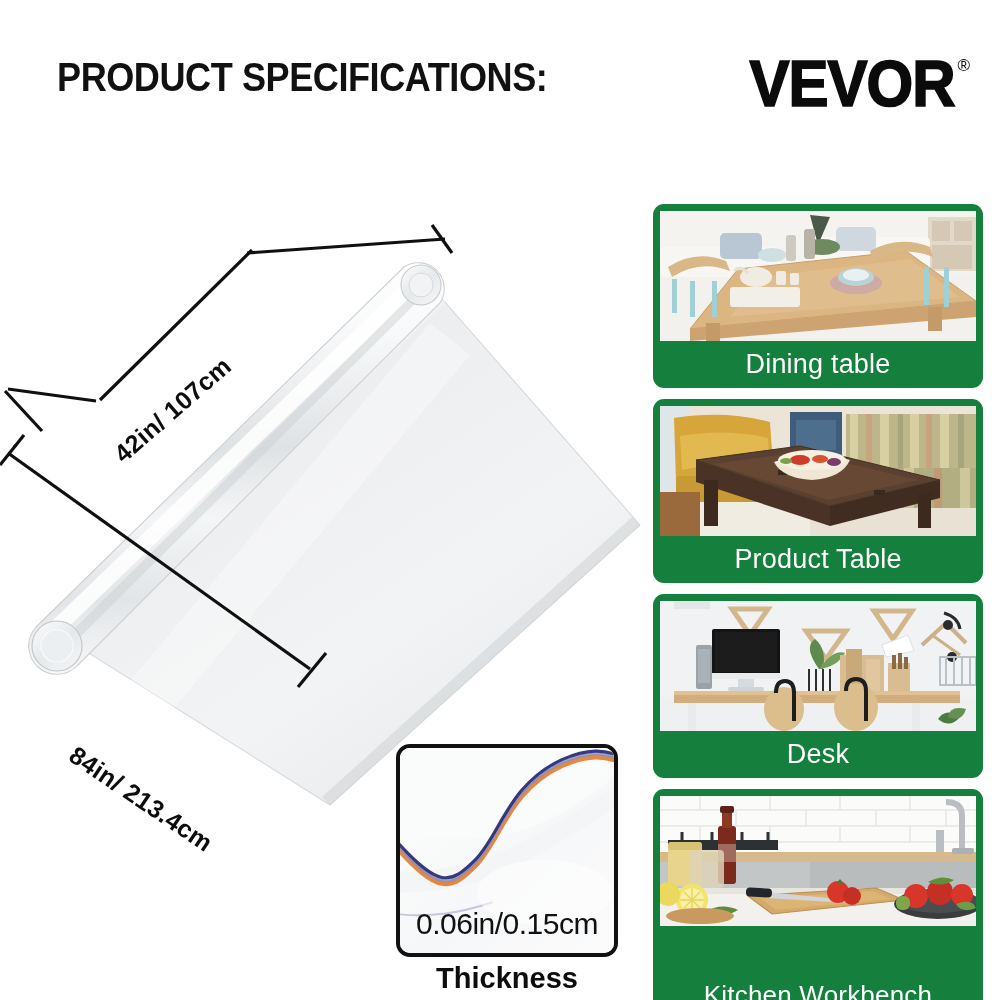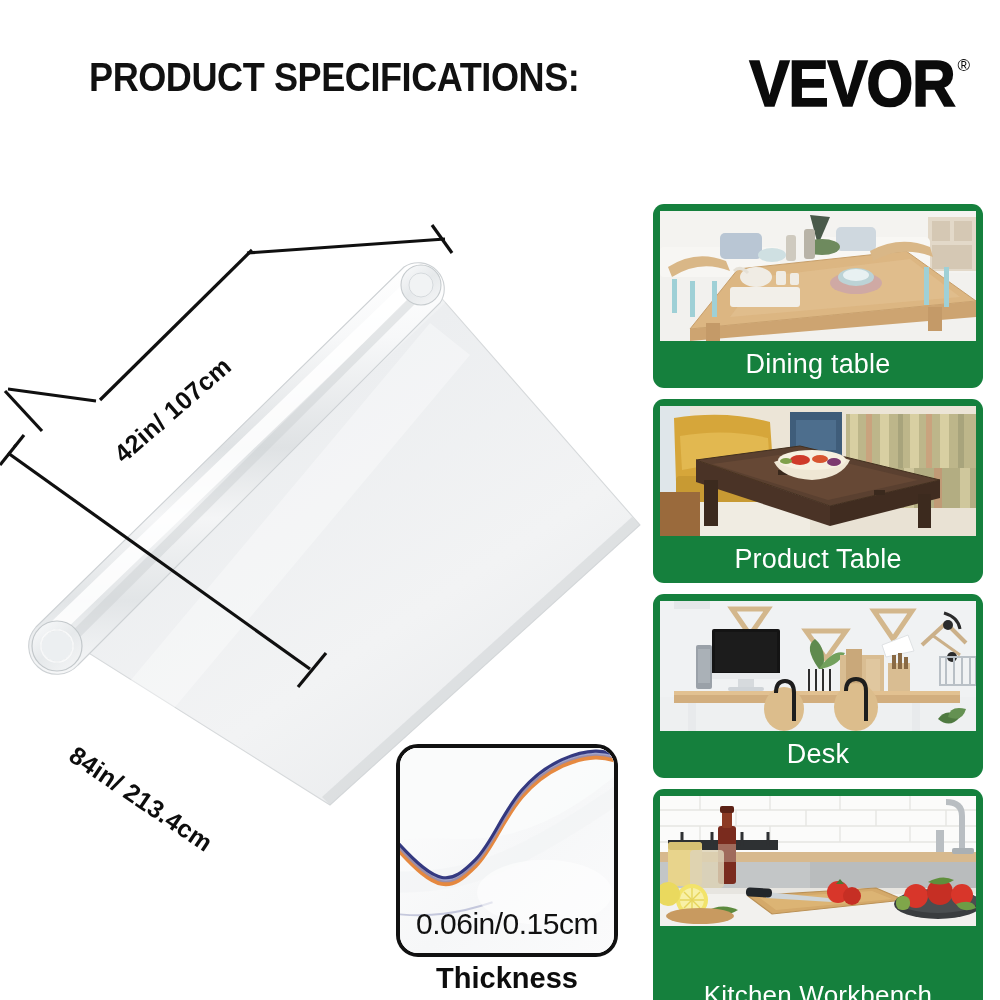--- a/index.html
+++ b/index.html
@@ -10,21 +10,21 @@
     font-family: "Liberation Sans", sans-serif;
     overflow: hidden;
   }
   #page {
     position: relative;
     width: 1000px; height: 1000px;
     background: #ffffff;
   }
 
   
-  #spec-header { position: absolute; left: 57px; top: 56px; width: 560px; margin-left: 32px; }
+  #spec-header { position: absolute; left: 57px; top: 56px; width: 560px; }
   #spec-title {
     font-family: "Liberation Sans Narrow", "Liberation Sans", sans-serif;
     font-weight: 700;
     font-size: 41px;
     letter-spacing: -0.5px;
     color: #111111;
     transform: scaleX(0.88);
     transform-origin: left center;
     white-space: nowrap;
     line-height: 1.05;
@@ -81,21 +81,21 @@
     left: 72px; top: 543px;
     transform: rotate(34deg);
     transform-origin: left center;
   }
 
   
   #thickness-card {
     position: absolute; left: 396px; top: 744px;
     width: 222px; height: 213px;
     border: 4px solid #111111;
-    border-radius: 22px;
+    border-radius: 14px;
     background: #ffffff;
     overflow: hidden;
   }
   #thickness-photo { position: absolute; inset: 0; }
   #thickness-value {
     position: absolute; left: 0; right: 0; bottom: 12px;
     text-align: center;
     font-size: 30px; font-weight: 400;
     color: #111111;
     font-family: "Liberation Sans", sans-serif;

